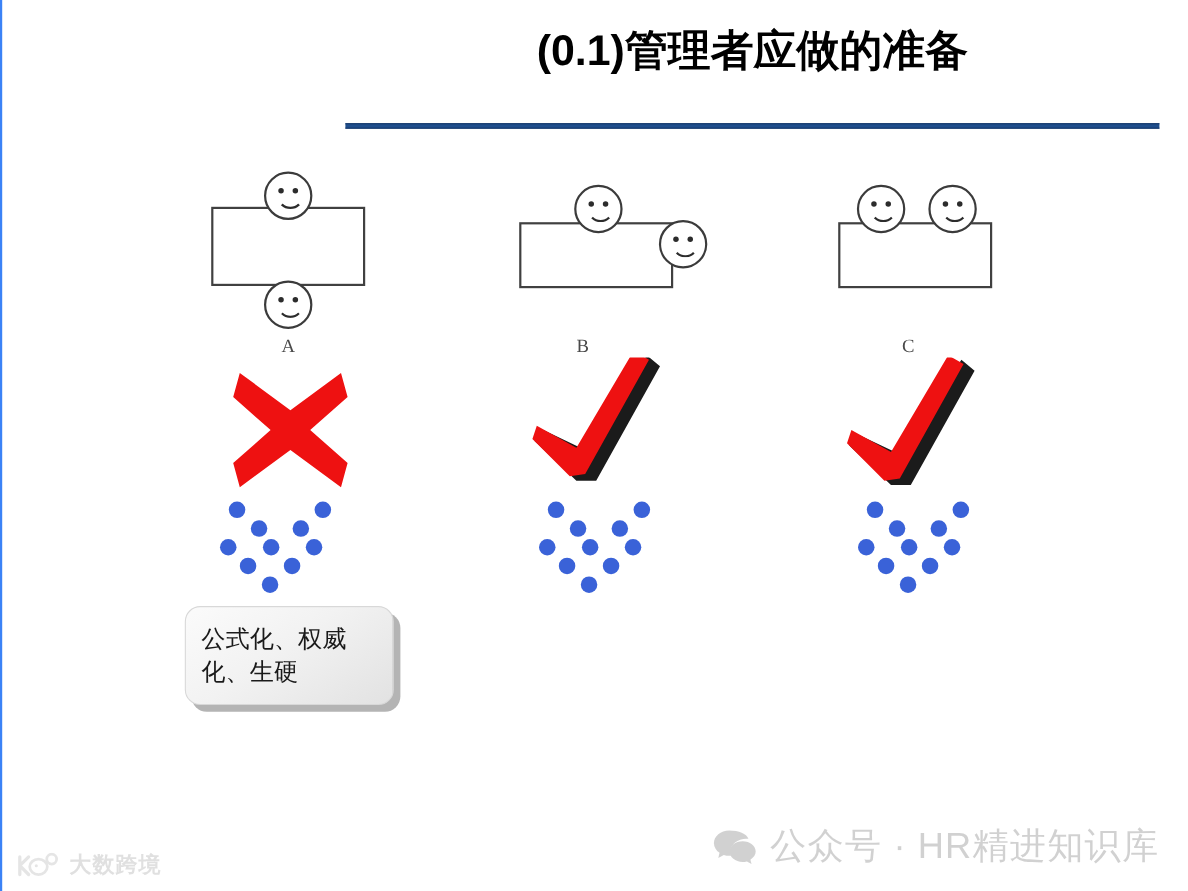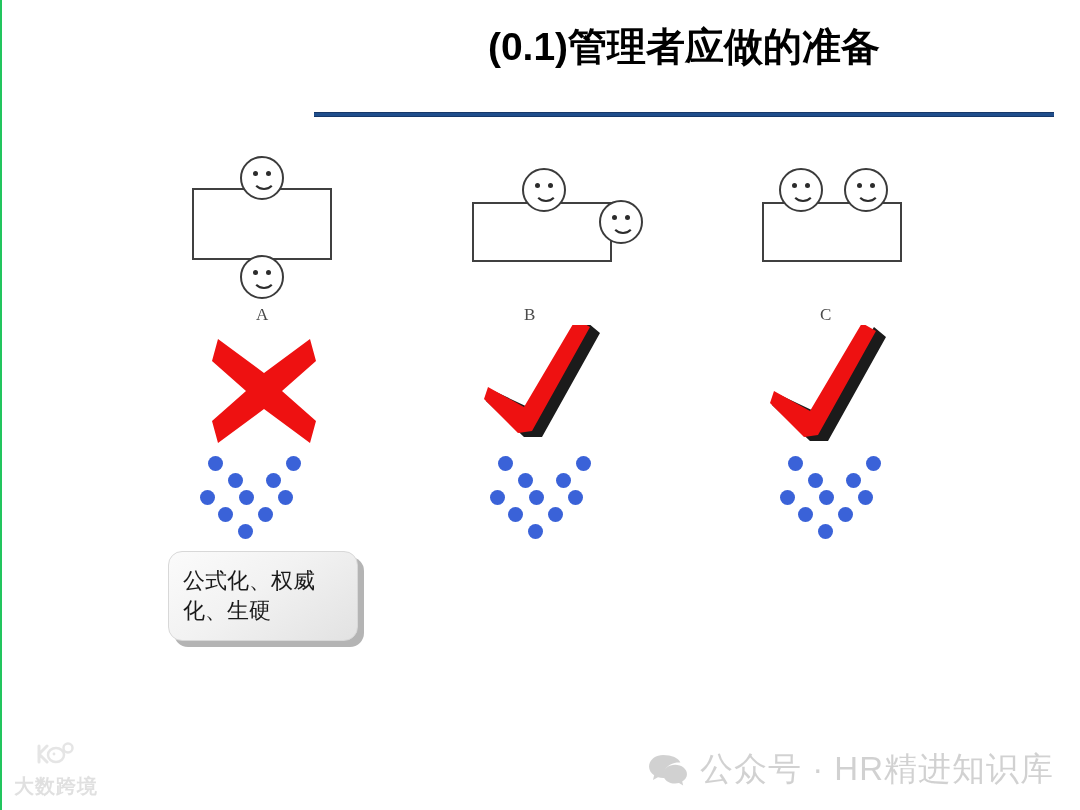--- a/index.html
+++ b/index.html
@@ -14,21 +14,21 @@
     font-family: "Liberation Sans", "DejaVu Sans", sans-serif;
     position: relative;
   }
 
   #slide {
     position: absolute;
     left: 0; top: 0;
     width: 1080px;
     height: 810px;
     background: #ffffff;
-    border-left: 2px solid #22c55e;
+    border-left: 2px solid #3b82f6;
     box-sizing: border-box;
     overflow: hidden;
   }
 
   
   #title-block {
     position: absolute;
     left: 312px;
     top: 22px;
     width: 740px;
@@ -199,21 +199,20 @@
   #wechat-icon { display: block; }
 
   #watermark-left {
     position: absolute;
     left: 12px;
     bottom: 10px;
     display: flex;
     align-items: center;
     gap: 7px;
     opacity: 0.30;
-    flex-direction: column;
   }
   #watermark-left .wm-text {
     font-family: "Liberation Sans", "DejaVu Sans", sans-serif;
     font-size: 20px;
     font-weight: bold;
     color: #9a9a9a;
     white-space: nowrap;
     letter-spacing: 1px;
   }
 </style>

